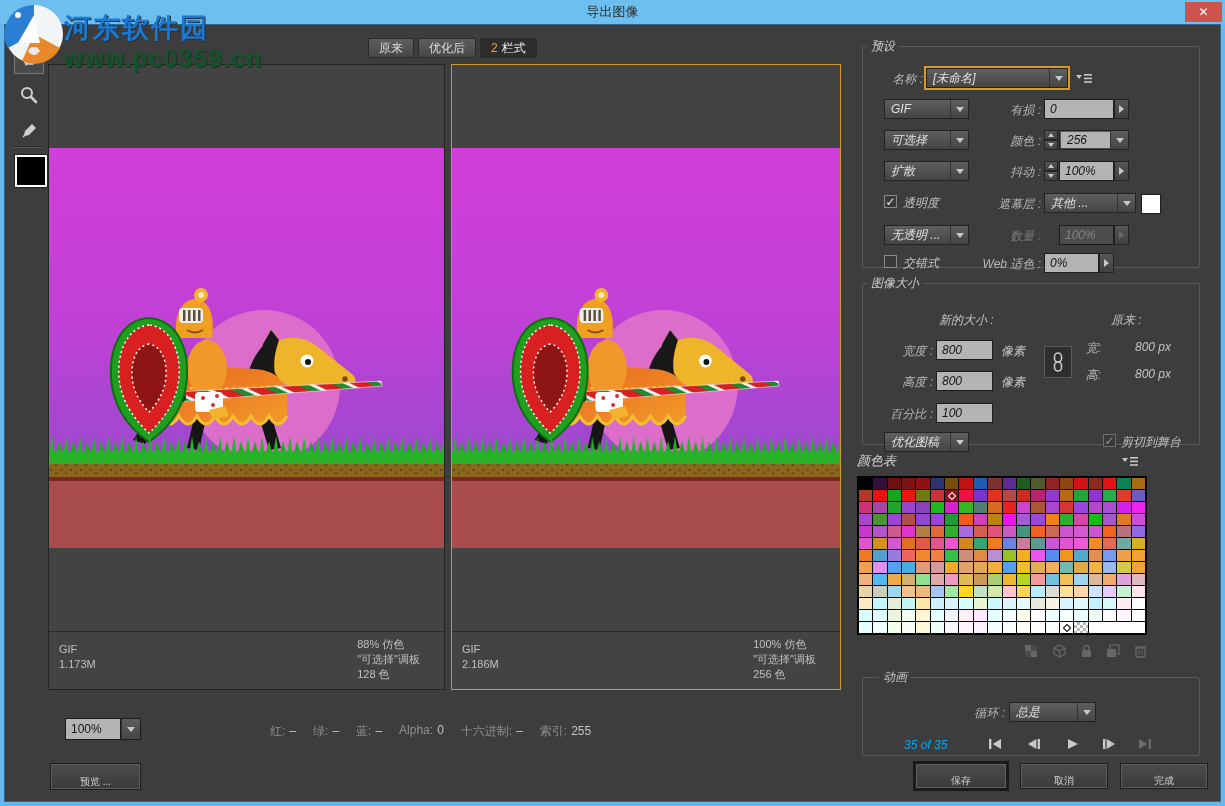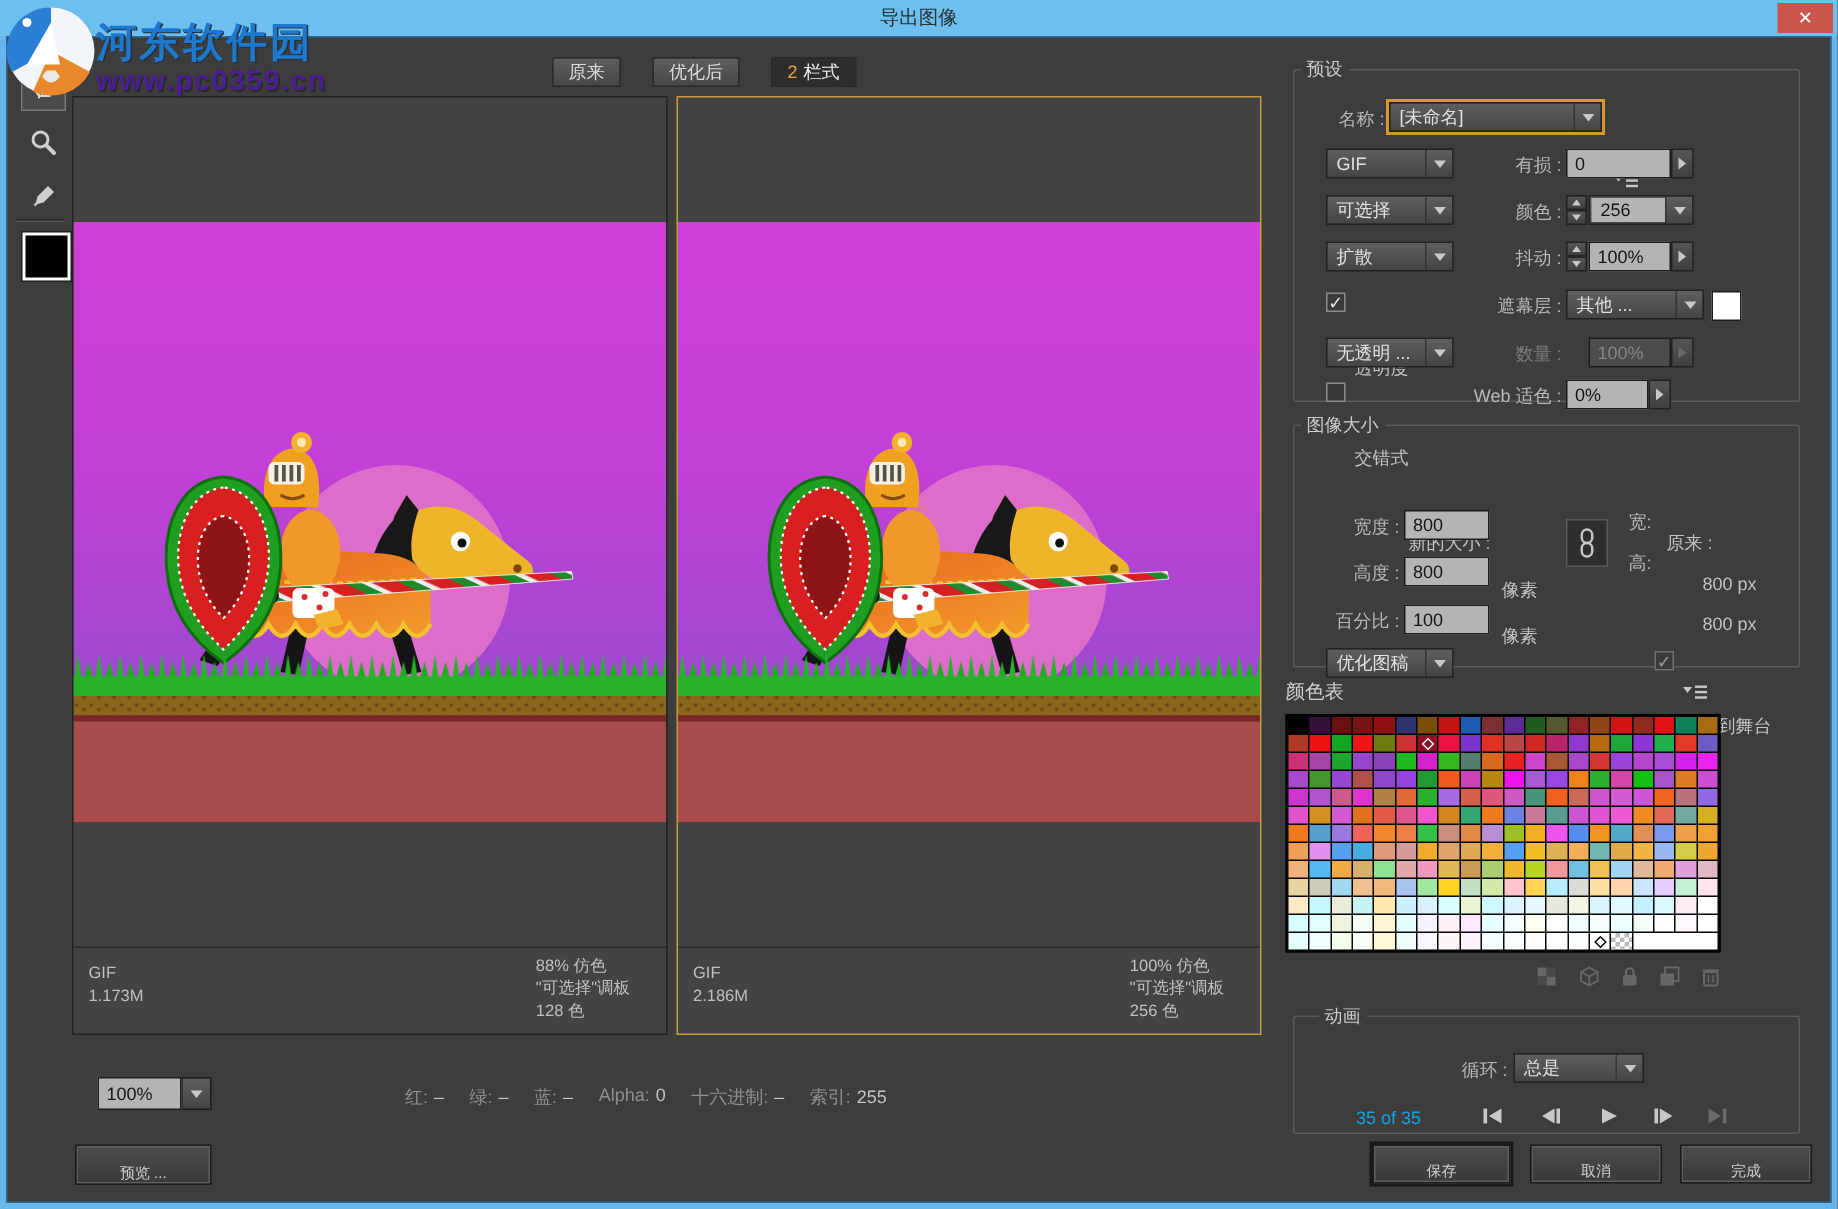--- a/index.html
+++ b/index.html
@@ -12,30 +12,30 @@
   .titlebar{position:absolute;left:0;top:0;width:1225px;height:24px;background:#6cbfee;
     display:flex;align-items:center;justify-content:center;color:#253033;font-size:13px;}
   .close-btn{position:absolute;right:3px;top:2px;width:37px;height:20px;background:#cd544c;
     color:#fff;font-size:12px;display:flex;align-items:center;justify-content:center;cursor:pointer;}
   .content{position:absolute;left:4px;top:24px;width:1217px;height:778px;background:#3d3d3d;
     box-shadow:inset 0 0 0 1px #34688f;}
   
   .wm{position:absolute;z-index:50;pointer-events:none;}
   .wm-logo{left:4px;top:3px;width:60px;height:62px;}
   .wm-name{left:64px;top:10px;font-size:27px;font-weight:bold;color:#1d78cf;text-shadow:1px 1px 0 #27313a;letter-spacing:2px;}
-  .wm-url{left:64px;top:44px;font-size:19px;font-weight:bold;color:#4c1d95;text-shadow:1px 1px 0 #223022;letter-spacing:1px;}
+  .wm-url{left:64px;top:44px;font-size:25px;font-weight:bold;color:#14532d;text-shadow:1px 1px 0 #223022;letter-spacing:1px;}
   
   .toolbar{position:absolute;left:0;top:0;width:44px;height:778px;}
   .tool-hand{position:absolute;left:10px;top:20px;width:28px;height:28px;border:1px solid #777;background:#4a4a4a;
     display:flex;align-items:center;justify-content:center;}
   .tool{position:absolute;left:12px;width:26px;height:26px;display:flex;align-items:center;justify-content:center;}
   .tool-divider{position:absolute;left:7px;top:122px;width:32px;height:1px;background:#2a2a2a;box-shadow:0 1px 0 #555;}
   .tool-swatch{position:absolute;left:11px;top:131px;width:28px;height:28px;background:#000;border:2px solid #fff;box-shadow:0 0 0 1px #222;}
   
-  .tabs{position:absolute;left:364px;top:14px;display:flex;gap:21px;}
+  .tabs{position:absolute;left:364px;top:14px;display:flex;gap:4px;}
   .tab{height:18px;padding:0 10px;font-size:12px;color:#ddd;display:flex;align-items:center;
     background:linear-gradient(#5e5e5e,#474747);border:1px solid #2a2a2a;border-radius:2px 2px 0 0;cursor:pointer;}
   .tab.active{background:#2d2d2d;color:#eee;}
   .tab.active .tab-num{color:#e8a33d;margin-right:4px;}
   
   .pane{position:absolute;top:40px;height:626px;background:#434343;border:1px solid #232323;box-sizing:border-box;}
   .pane-left{left:44px;width:397px;}
   .pane-right{left:447px;width:390px;border:1px solid #c79a3c;}
   .scene{position:absolute;left:0;top:83px;width:100%;height:400px;display:block;}
   .pane-info{position:absolute;left:0;bottom:0;width:100%;height:58px;border-top:1px solid #2a2a2a;
@@ -48,27 +48,27 @@
   .dd-arrow{width:18px;background:linear-gradient(#5e5e5e,#454545);border:1px solid #1c1c1c;border-left:1px solid #333;
     display:flex;align-items:center;justify-content:center;}
   .tri-down{width:0;height:0;border-left:4px solid transparent;border-right:4px solid transparent;border-top:5px solid #c8c8c8;}
   .statusbar{position:absolute;left:266px;top:699px;display:flex;gap:17px;font-size:12px;}
   .statusbar .lab{color:#8f8f8f;}
   .statusbar .val{color:#c4c4c4;margin-left:4px;}
   .btn{background:linear-gradient(#4c4c4c,#3a3a3a);border:1px solid #1c1c1c;box-shadow:inset 0 0 0 1px #5f5f5f;
     color:#d0d0d0;font-size:10px;display:flex;align-items:flex-end;justify-content:center;cursor:pointer;box-sizing:border-box;}
   .preview-btn{position:absolute;left:46px;top:739px;width:91px;height:27px;}
   
-  .rpanel{position:absolute;left:851px;top:0;width:356px;height:778px;font-size:12px;color:#c4c4c4;}
+  .rpanel{position:absolute;left:851px;top:0;width:356px;height:778px;font-size:12px;color:#c4c4c4;font-style:italic;}
   fieldset{position:absolute;left:7px;width:338px;border:1px solid #5a5a5a;border-radius:2px;margin:0;padding:0;box-sizing:border-box;}
   legend{font-size:12px;color:#cccccc;padding:0 4px;margin-left:4px;}
   .fs-presets{top:14px;height:230px;}
   .fs-size{top:251px;height:170px;}
   .fs-anim{top:645px;height:87px;padding-left:12px;}
-  .abs{position:absolute;margin-top:42px;}
+  .abs{position:absolute;}
   .lblR{position:absolute;text-align:right;color:#b8b8b8;}
   .dd{position:absolute;height:20px;display:flex;background:linear-gradient(#5e5e5e,#454545);
     border:1px solid #232323;color:#e2e2e2;cursor:pointer;box-sizing:border-box;}
   .dd .dd-label{flex:1;display:flex;align-items:center;padding:0 6px;white-space:nowrap;overflow:hidden;}
   .dd .dd-btn{width:17px;border-left:1px solid #333;display:flex;align-items:center;justify-content:center;}
   .dd.focus{outline:2px solid #d8982c;outline-offset:0;}
   .field{position:absolute;height:20px;background:#b4b4b4;border:1px solid #1c1c1c;color:#151515;
     display:flex;align-items:center;padding:0 5px;box-sizing:border-box;}
   .field.disabled{background:#4c4c4c;color:#858585;}
   .arrbtn{position:absolute;width:15px;height:20px;background:linear-gradient(#555,#404040);border:1px solid #232323;

